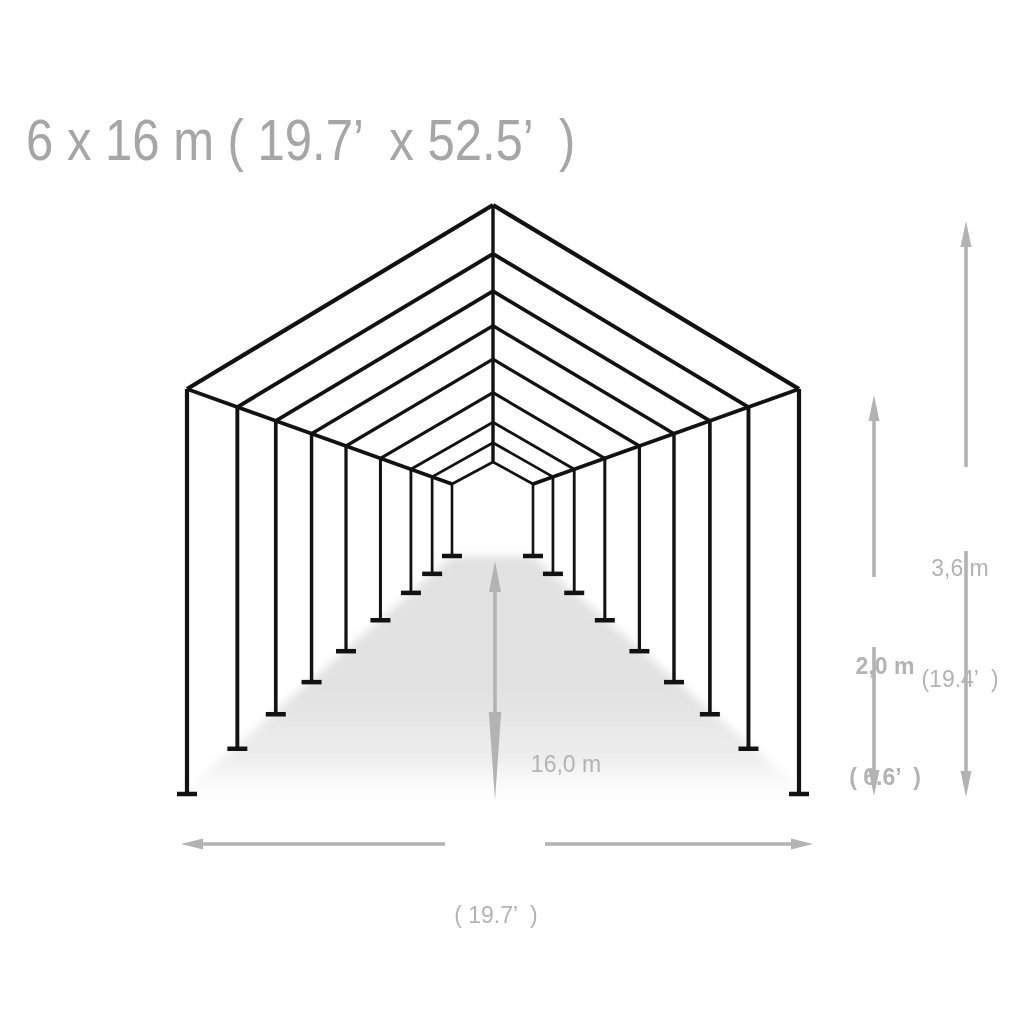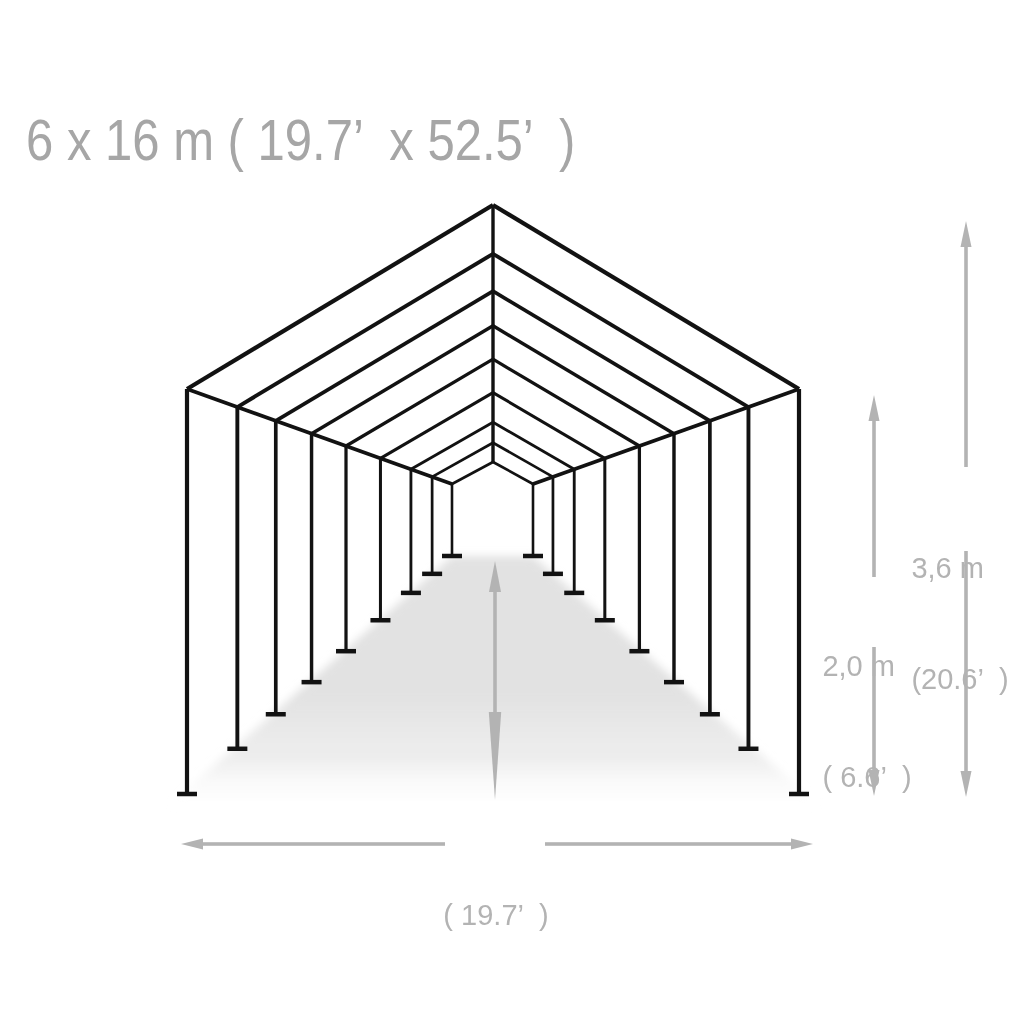--- a/index.html
+++ b/index.html
@@ -8,26 +8,26 @@
   .stage{position:relative;width:1024px;height:1024px;background:#ffffff;}
   svg.drawing{position:absolute;left:0;top:0;}
   .title{
     position:absolute;left:26px;top:112px;
     font-size:57px;line-height:1.0;color:#a6a6a6;
     transform:scaleX(0.86);transform-origin:0 0;
     white-space:pre;
   }
   .dim-label{
     position:absolute;transform:translateX(-50%);
-    color:#b3b3b3;
-    font-size:29px;line-height:37px;white-space:pre;
+    text-align:center;color:#b3b3b3;
+    font-size:23px;line-height:37px;white-space:pre;
   }
   .dim-label .line{white-space:pre;}
   .lbl-total{left:960px;top:476px;}
-  .lbl-side{left:867px;top:574px;}
+  .lbl-side{left:885px;top:574px;font-weight:bold;}
   .lbl-length{left:566px;top:672px;}
   .lbl-width{left:496px;top:823px;}
 </style>
 </head>
 <body>
 
 <div class="stage">
 
   <svg class="drawing" width="1024" height="1024" viewBox="0 0 1024 1024">
     <defs>
@@ -129,28 +129,29 @@
       <rect x="201" y="842.2" width="244" height="3.6"></rect>
       <rect x="545" y="842.2" width="250" height="3.6"></rect>
       <polygon points="813,844 791,838.5 791,849.5"></polygon>
     </g>
   </svg>
 
   <div class="title">6 x 16 m ( 19.7’  x 52.5’  )</div>
 
   <div class="dim-label lbl-total">
     <div class="line">3,6 m</div>
-    <div class="line">(20.6’  )</div>
+    <div class="line">(19.4’  )</div>
   </div>
 
   <div class="dim-label lbl-side">
     <div class="line">2,0 m</div>
     <div class="line">( 6.6’  )</div>
   </div>
 
   <div class="dim-label lbl-length">
+    <div class="line">16,0 m</div>
   </div>
 
   <div class="dim-label lbl-width">
     <div class="line">( 19.7’  )</div>
   </div>
 
 </div>
 
 </body></html>

